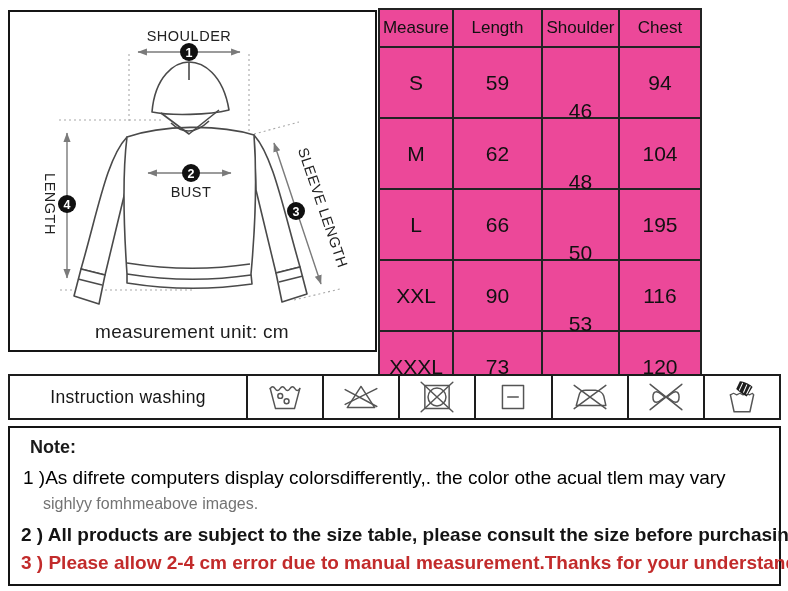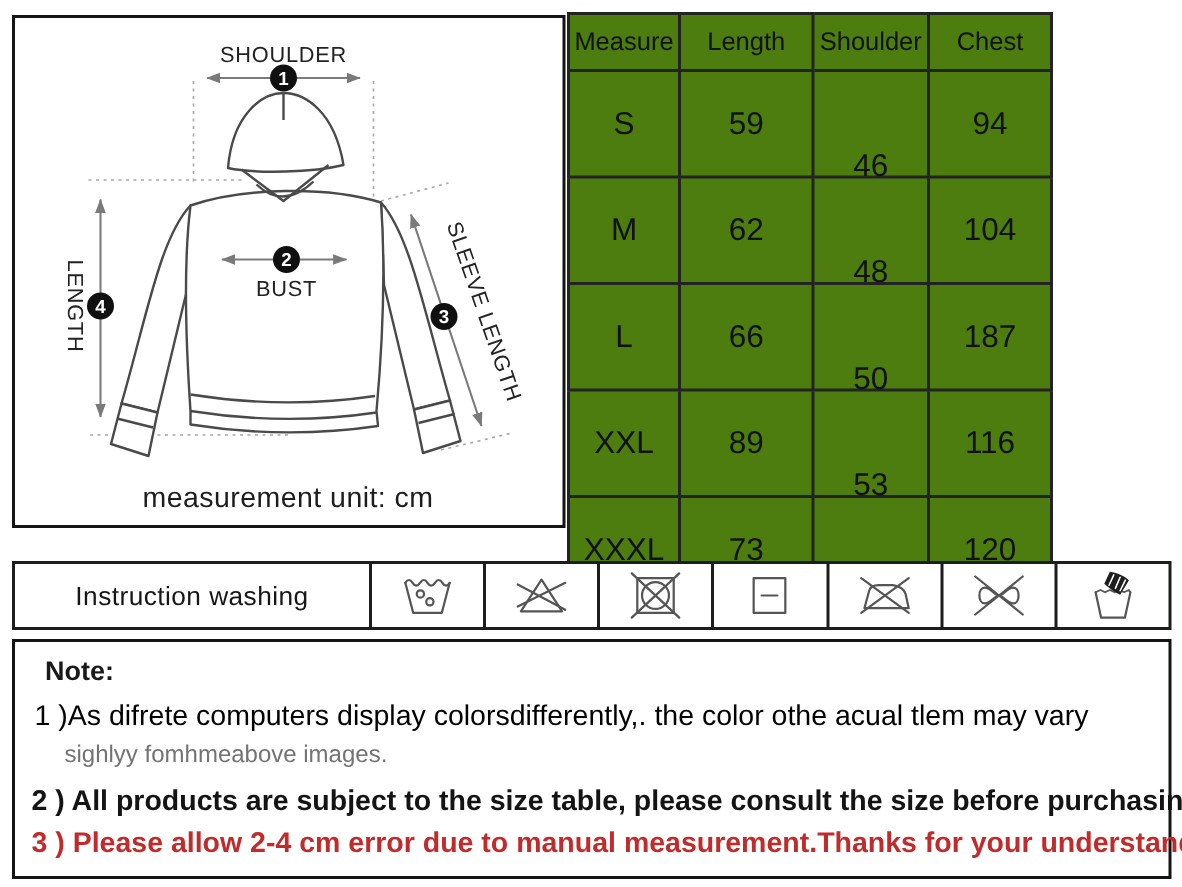--- a/index.html
+++ b/index.html
@@ -16,21 +16,21 @@
   }
   .hoodie-svg { position:absolute; inset:0; width:100%; height:100%; }
   .dlabel { font-family:"Liberation Sans",sans-serif; font-size:14.5px; fill:#222; letter-spacing:.5px; text-anchor:middle; }
   .badge-num { font-family:"Liberation Sans",sans-serif; font-size:12.5px; font-weight:bold; fill:#fff; text-anchor:middle; }
   .unit-note { font-family:"Liberation Sans",sans-serif; font-size:19px; fill:#1d1d1d; text-anchor:middle; letter-spacing:.3px; }
 
   
   .size-table { position:absolute; left:378px; top:8px; border-collapse:collapse; table-layout:fixed; }
   .size-table td {
     border:2px solid #232323; text-align:center; vertical-align:middle;
-    font-size:20px; color:#111; padding:0; background:#4d7c0f;
+    font-size:20px; color:#111; padding:0; background:#ec4899;
   }
   .size-table tr.hdr td { height:36px; font-size:17px; }
   .size-table tr.row td { height:47px; font-size:21px; }
   .c-measure { width:72px; } .c-length { width:87px; } .c-shoulder { width:75px; } .c-chest { width:80px;margin-left:22px; }
   .shift-down { position:relative; top:6px; display:inline-block;margin-top:45px; }
 
   
   .wash-box {
     position:absolute; left:8px; top:374px; width:769px; height:42px;
     border:2px solid #1d1d1d; display:flex; background:#fff;justify-content:space-between;
@@ -141,25 +141,25 @@
     <tr class="row">
       <td>M</td>
       <td>62</td>
       <td><span class="shift-down">48</span></td>
       <td>104</td>
     </tr>
     <tr class="row">
       <td>L</td>
       <td>66</td>
       <td><span class="shift-down">50</span></td>
-      <td>187</td>
+      <td>195</td>
     </tr>
     <tr class="row">
       <td>XXL</td>
-      <td>89</td>
+      <td>90</td>
       <td><span class="shift-down">53</span></td>
       <td>116</td>
     </tr>
     <tr class="row">
       <td>XXXL</td>
       <td>73</td>
       <td><span class="shift-down">54</span></td>
       <td>120</td>
     </tr>
   </tbody>

